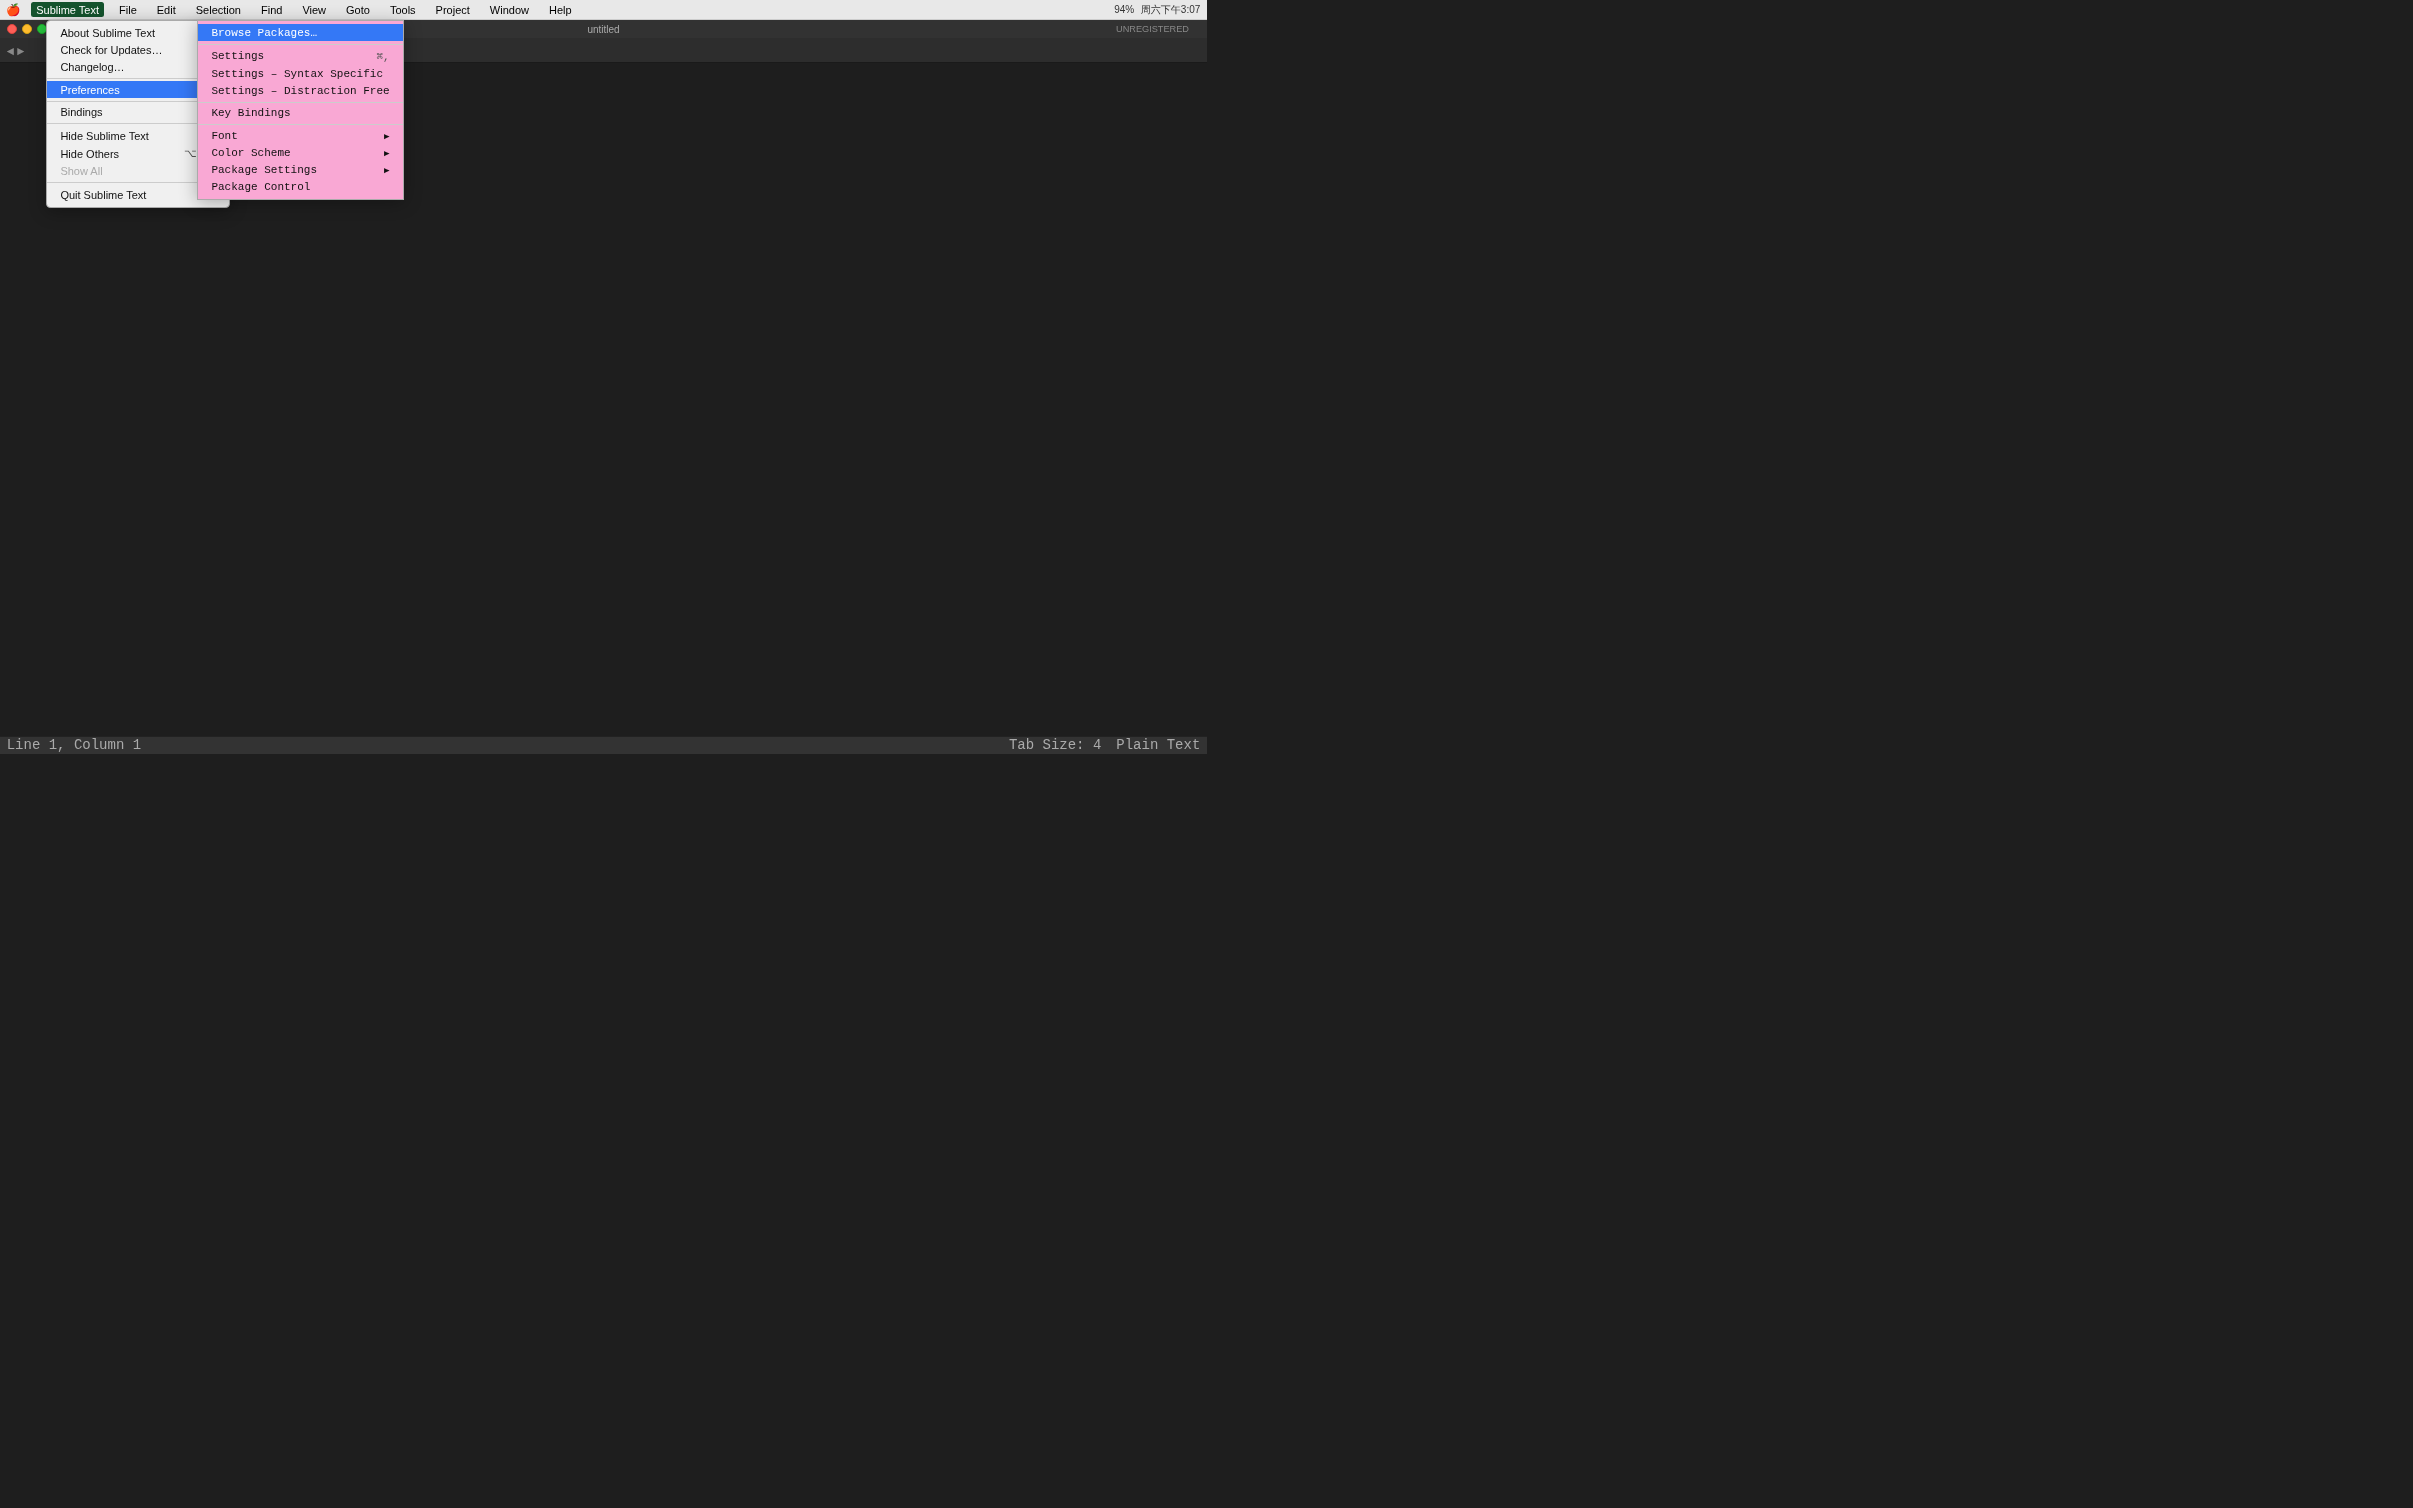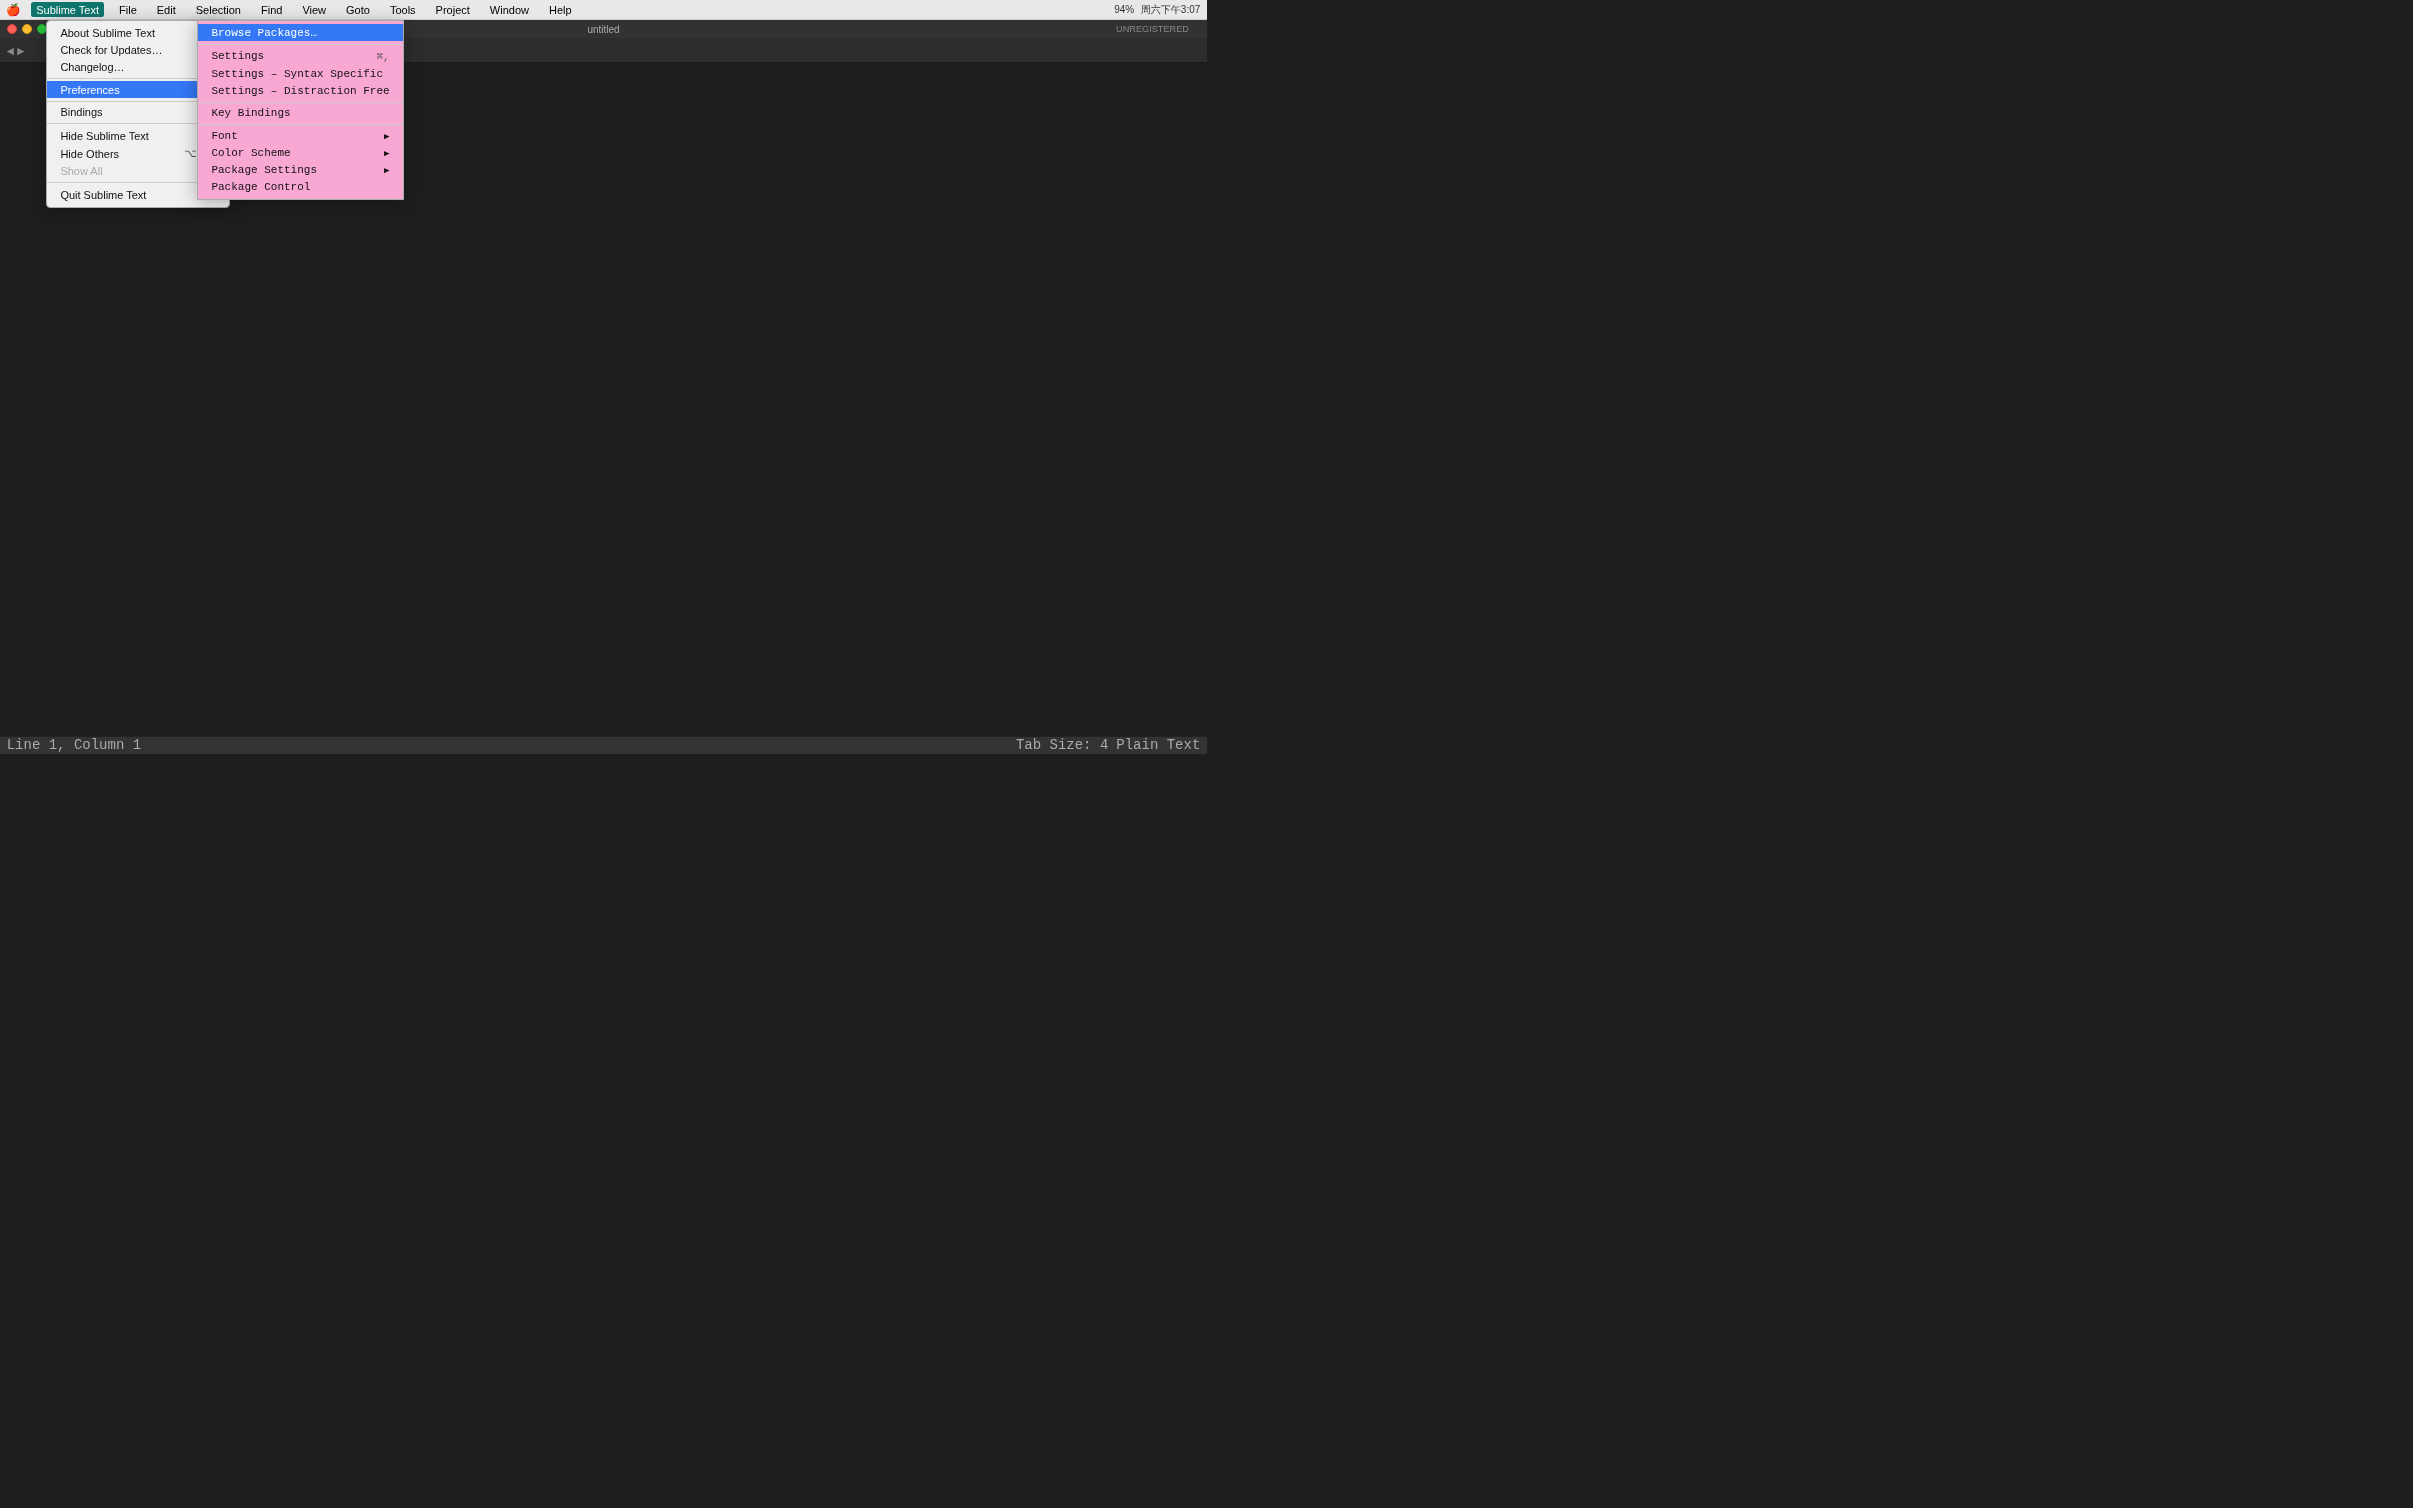--- a/index.html
+++ b/index.html
@@ -46,21 +46,21 @@
     .menu-item {
       font-size: 11px;
       color: #000;
       padding: 1.7px 5px;
       border-radius: 2.5px;
       cursor: pointer;
       white-space: nowrap;
     }
 
     .menu-item.active {
-      background: #0f766e;
+      background: #14532d;
       color: white;
     }
 
     .menubar-right {
       margin-left: auto;
       display: flex;
       align-items: center;
       gap: 6.7px;
       font-size: 10px;
       color: #333;
@@ -148,21 +148,21 @@
       padding: 0 6.7px;
       font-size: 14px;
       color: #aaa;
       border-top: 0.8px solid #222;
       font-family: Liberation Mono, monospace;
     }
 
     .statusbar-right {
       margin-left: auto;
       display: flex;
-      gap: 8px;
+      gap: 15px;
       justify-content: center;
     }
 
     
     .sublime-text-menu {
       position: absolute;
       top: 20px;
       left: 46px;
       background: #f0f0f0;
       border: 0.8px solid #aaa;

